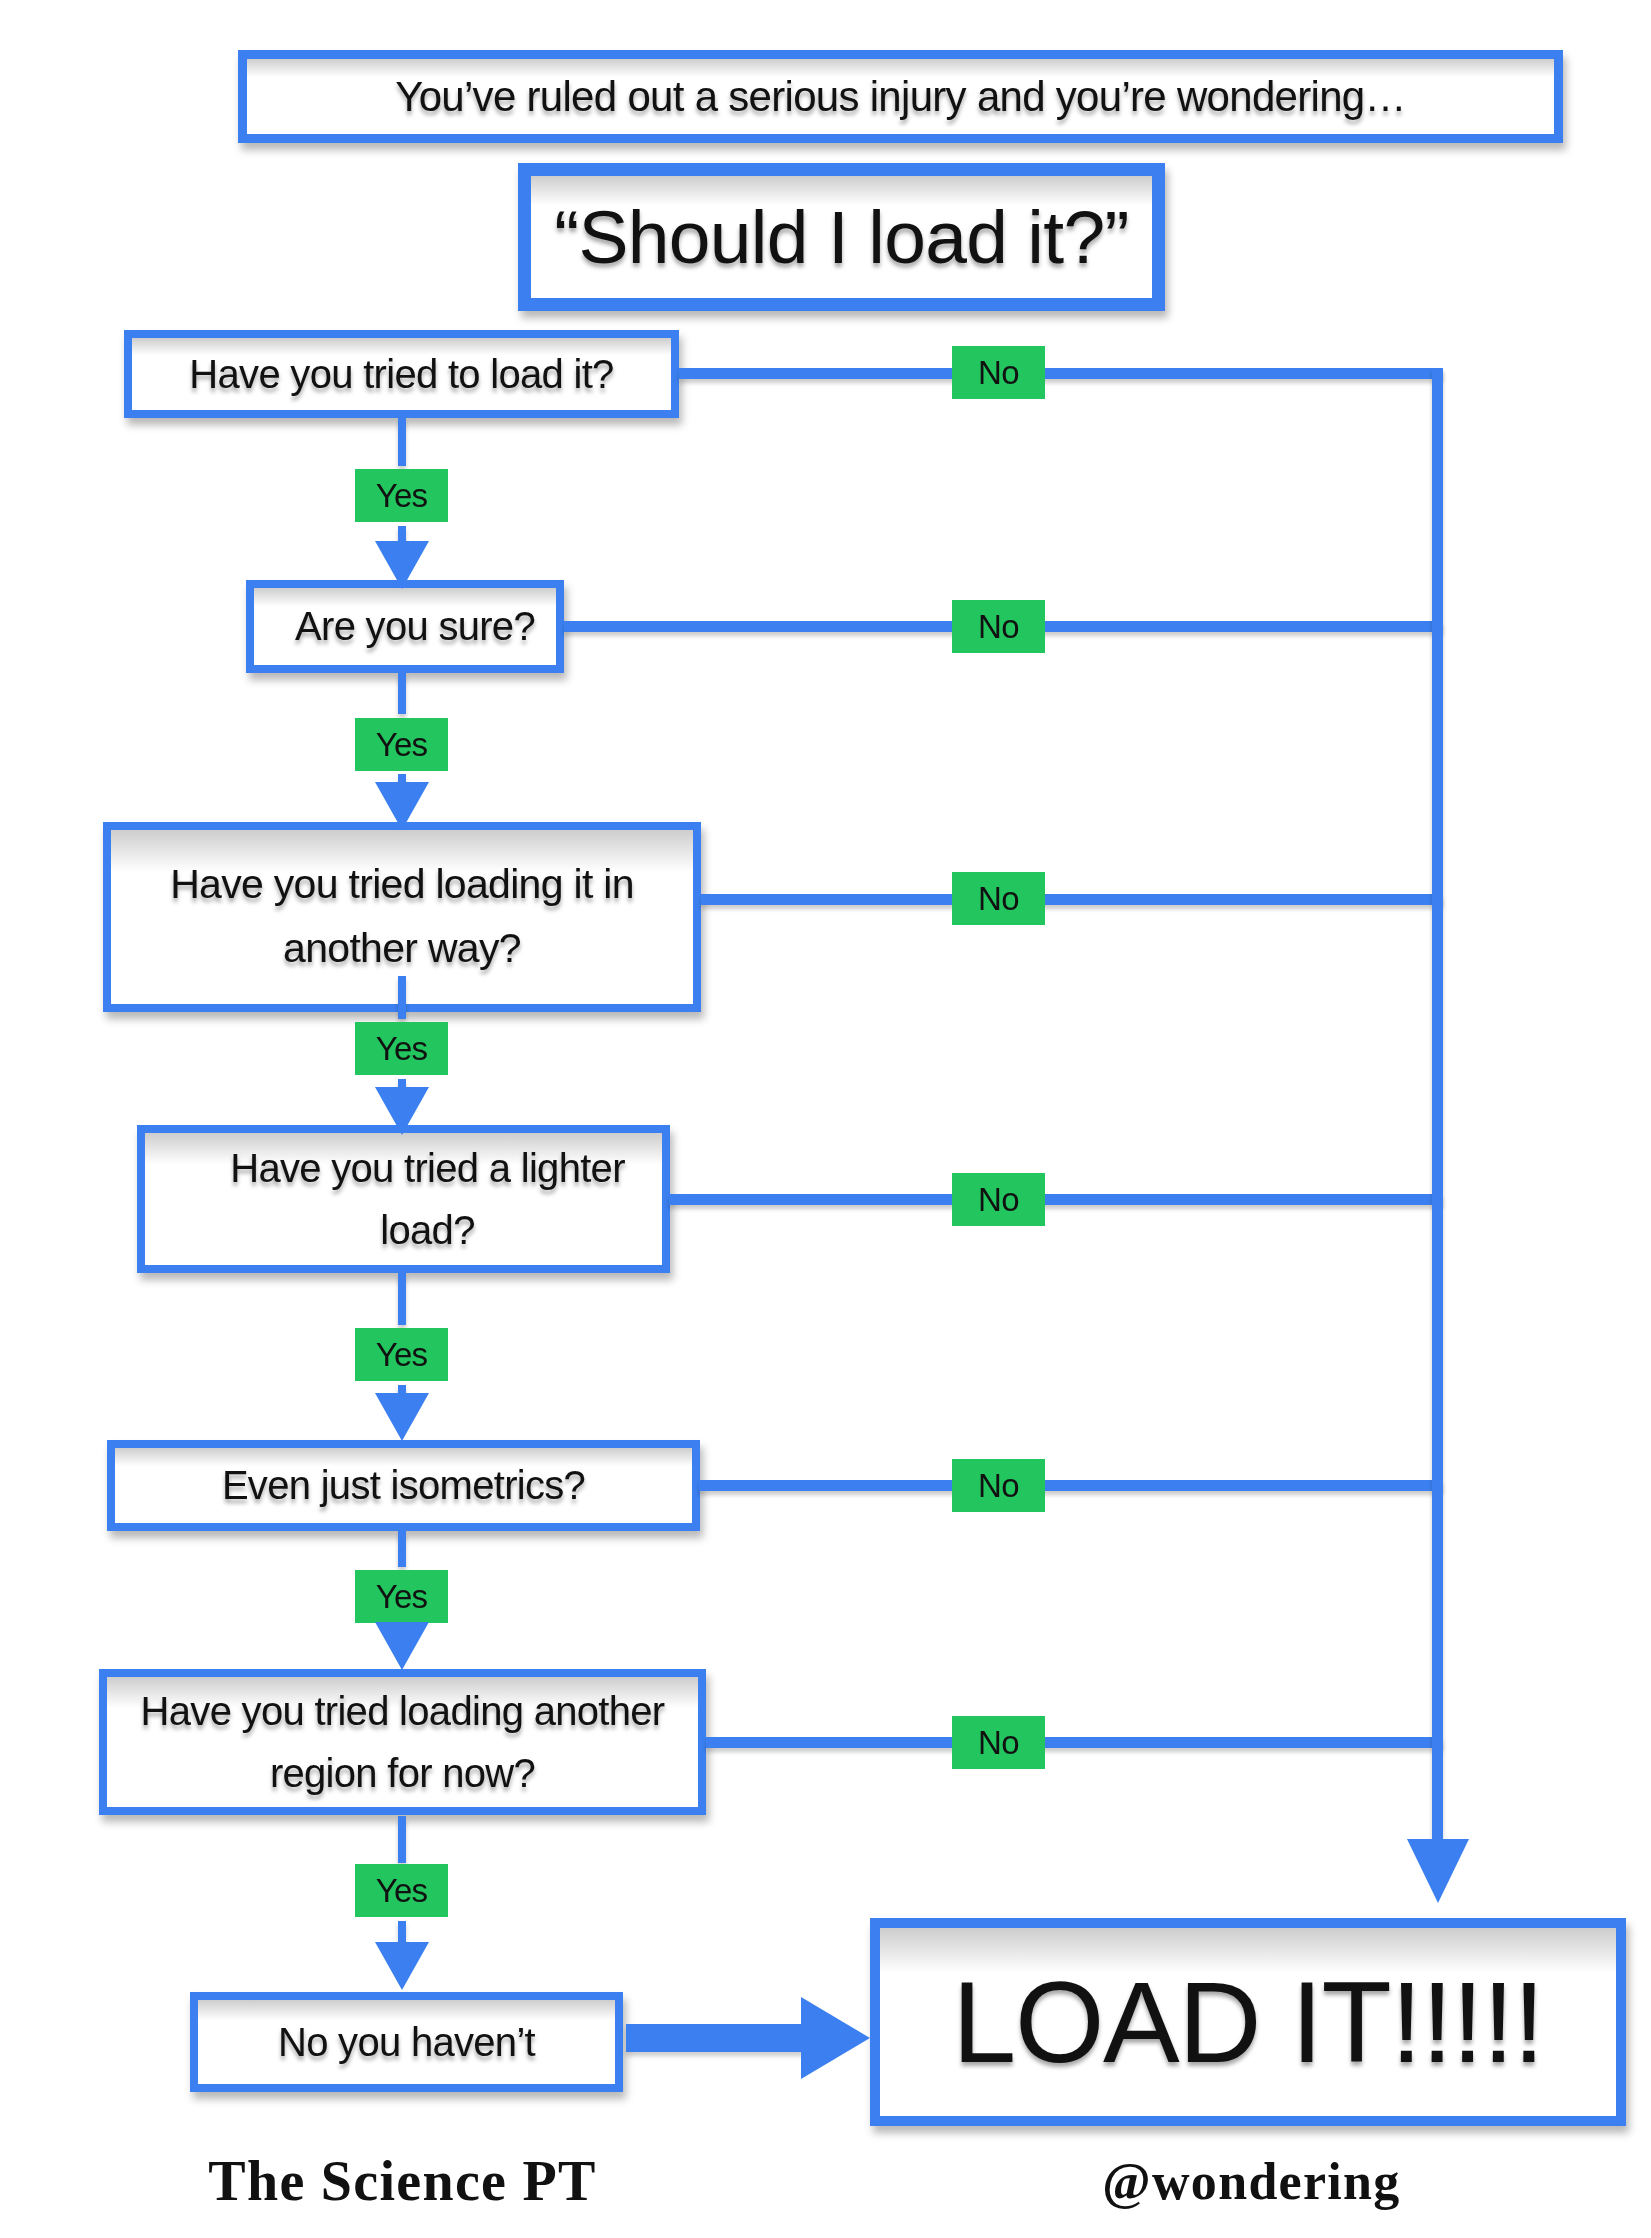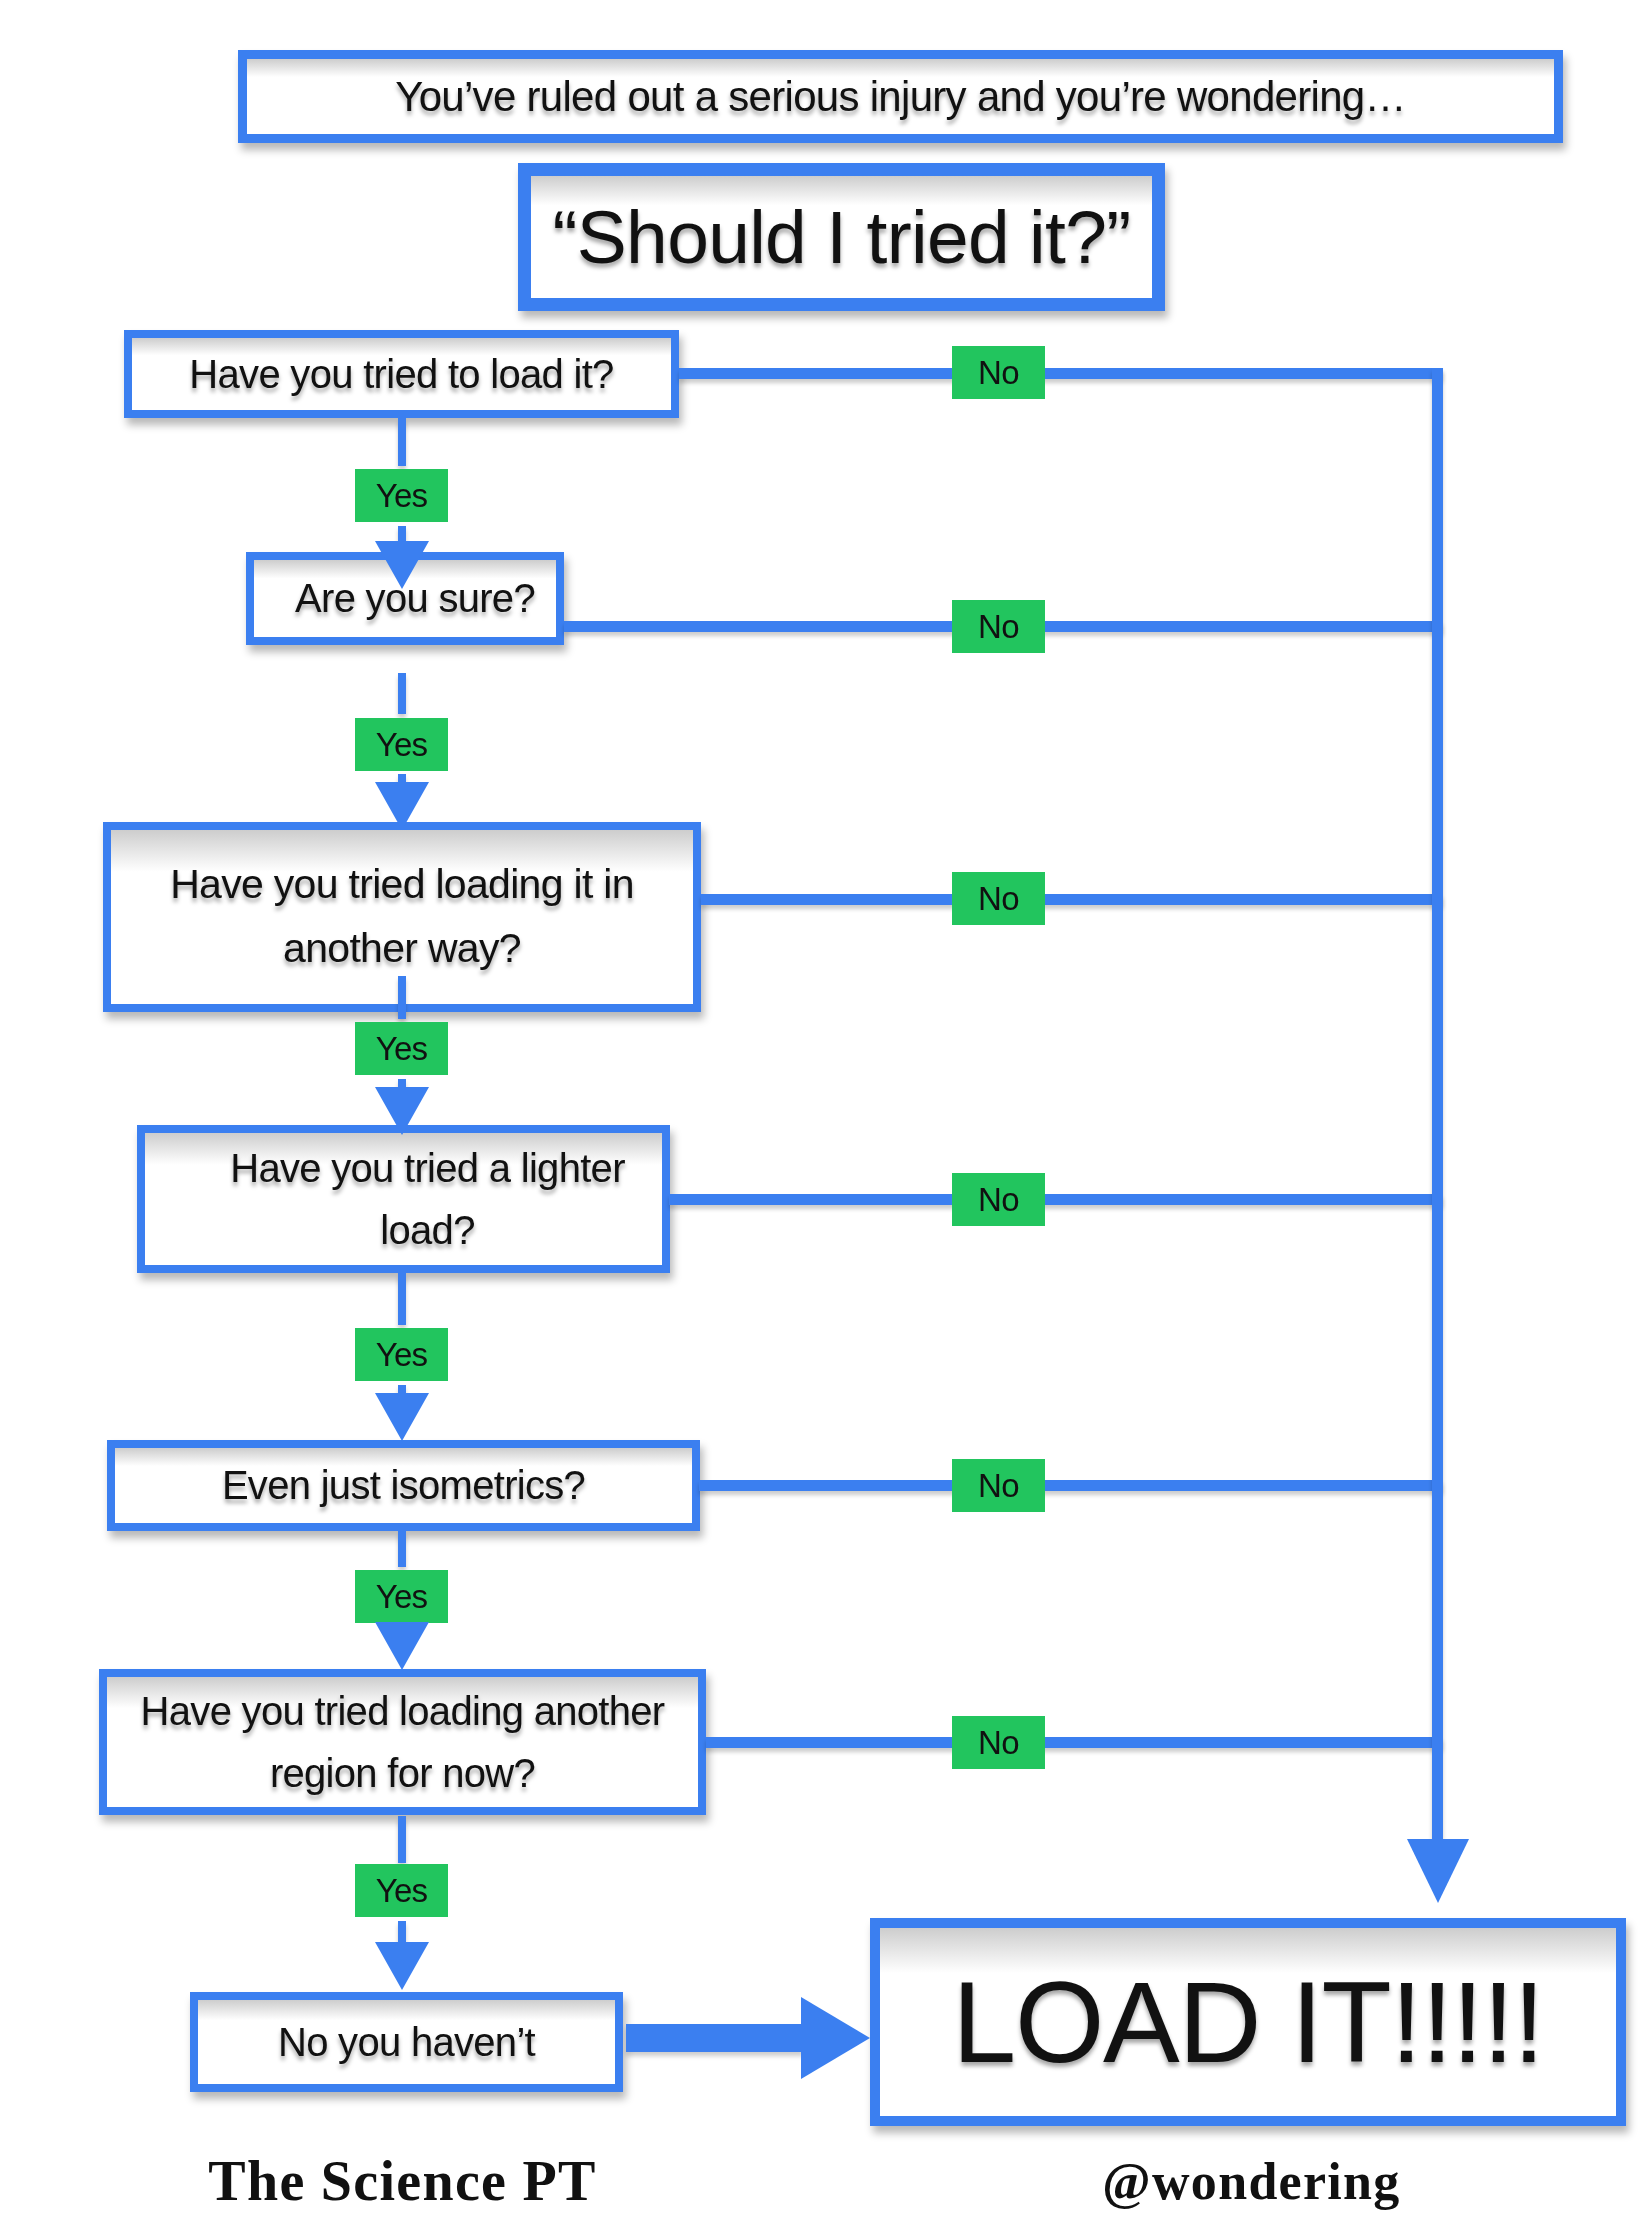--- a/index.html
+++ b/index.html
@@ -34,28 +34,28 @@
     text-align:center;letter-spacing:1.3px;}
 </style>
 </head>
 <body style="color: rgb(17, 17, 17);">
 
 <div class="qbox" style="left:238px;top:50px;width:1325px;height:93px;border-width:9.3px;font-size:42px;">
     <span>You’ve ruled out a serious injury and you’re wondering…</span>
   </div>
 
 <div class="qbox" style="left:518px;top:163px;width:647px;height:148px;border-width:13.3px;font-size:75px;">
-    <span>“Should I tried it?”</span>
+    <span>“Should I load it?”</span>
   </div>
 
 <div class="qbox" style="left:124px;top:330px;width:555px;height:88px;font-size:40px;">
     <span>Have you tried to load it?</span>
   </div>
 
-<div class="qbox" style="left:246px;top:552px;width:318px;height:93px;font-size:40px;padding-left:20px;">
+<div class="qbox" style="left:246px;top:580px;width:318px;height:93px;font-size:40px;padding-left:20px;">
     <span>Are you sure?</span>
   </div>
 
 <div class="qbox" style="left:103px;top:822px;width:598px;height:190px;font-size:41px;line-height:1.55;">
     <span>Have you tried loading it in another way?</span>
   </div>
 
 <div class="qbox" style="left:137px;top:1125px;width:533px;height:148px;font-size:40px;line-height:1.55;padding-left:48px;">
     <span>Have you tried a lighter load?</span>
   </div>

